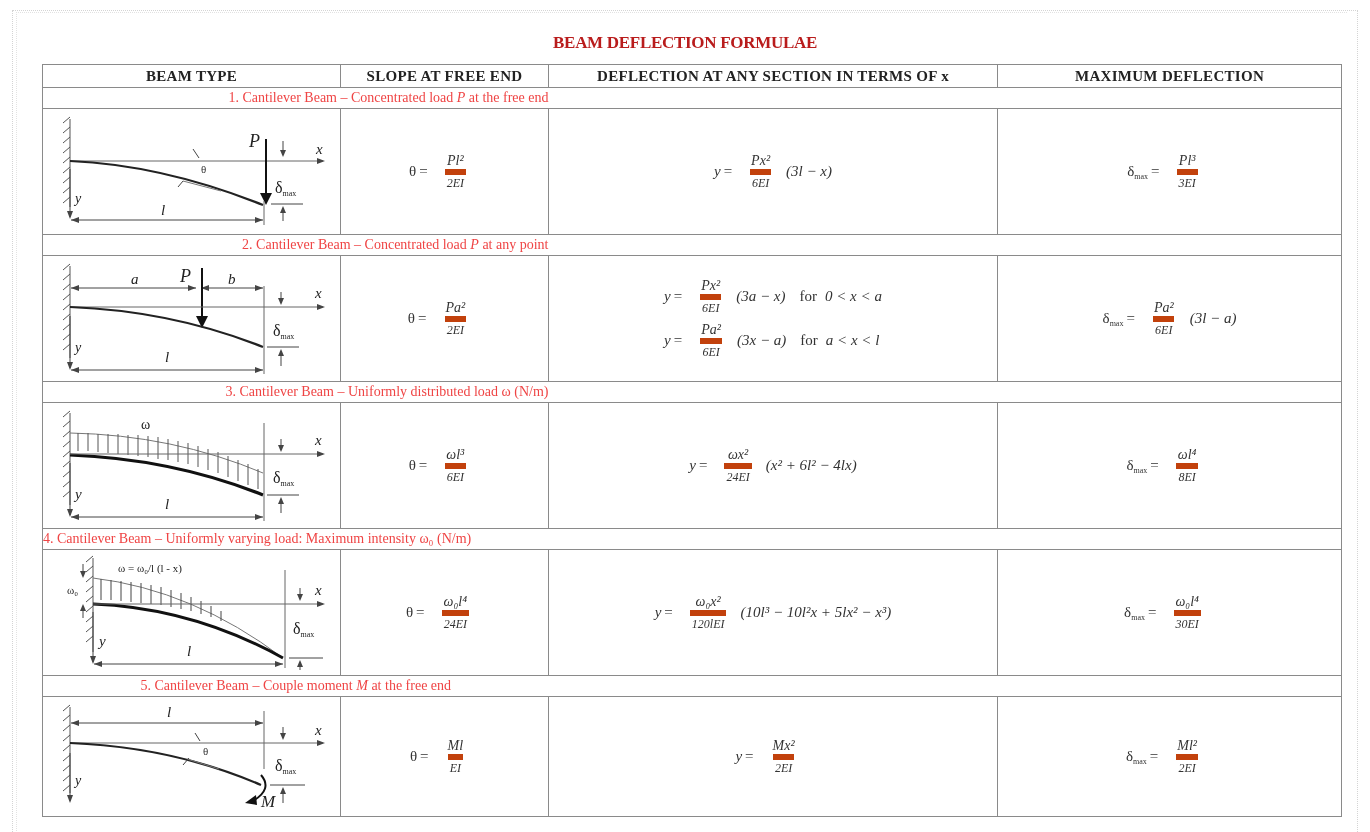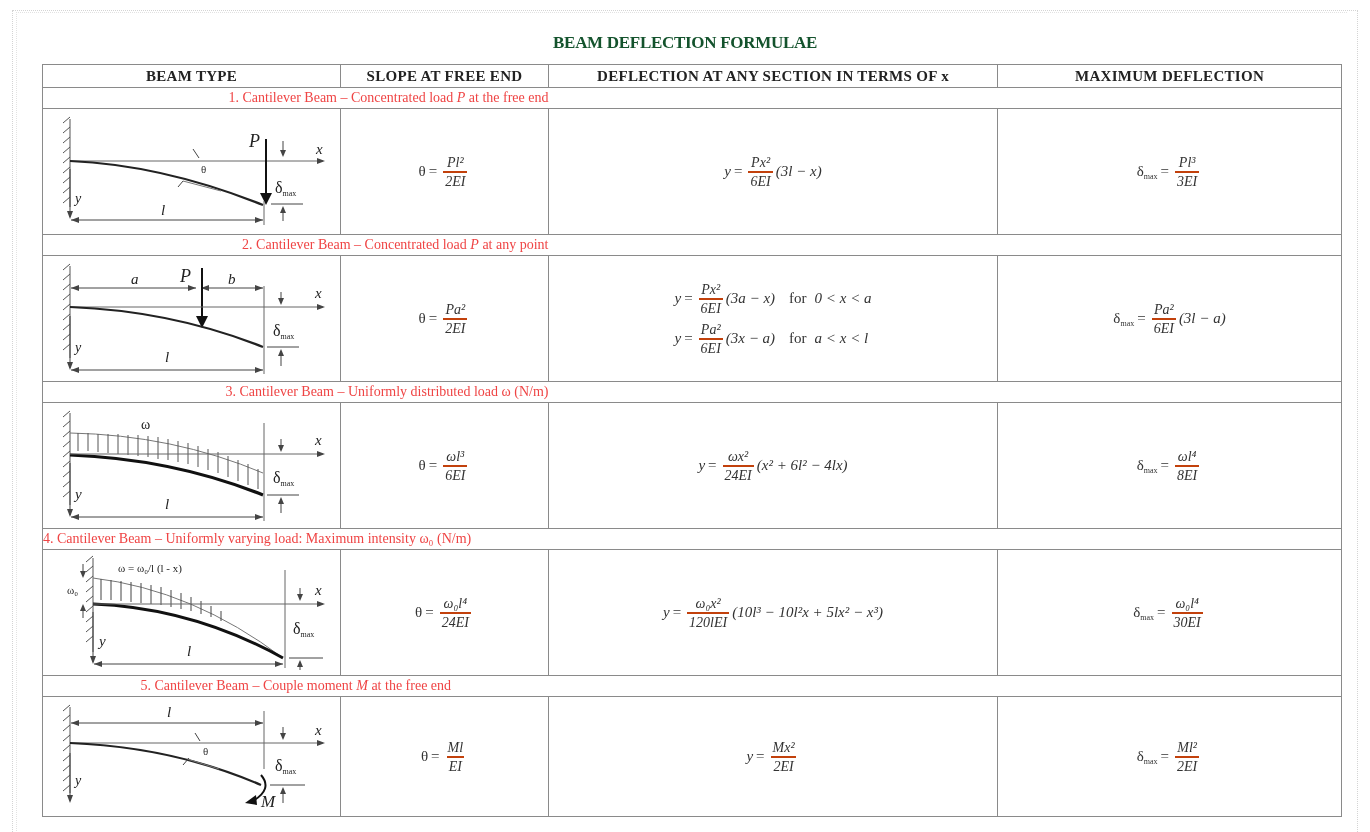--- a/index.html
+++ b/index.html
@@ -1,31 +1,31 @@
 <!DOCTYPE html>
 <html><head>
 <meta charset="utf-8">
 <style>
   html,body{margin:0;padding:0;background:#fff;}
   body{width:1370px;height:832px;position:relative;overflow:hidden;font-family:"Liberation Serif","DejaVu Serif",serif;color:#222;}
   .page-frame{position:absolute;left:12px;top:10px;width:1346px;height:840px;border:1px dotted #d4d4d4;box-sizing:border-box;}
   .page-frame-inner{position:absolute;left:16px;top:12px;width:1330px;height:830px;border-left:1px dotted #e2e2e2;border-top:1px dotted #e2e2e2;}
-  .doc-title{position:absolute;left:0;width:1370px;top:33px;text-align:center;font-size:17px;font-weight:bold;letter-spacing:-0.3px;color:#14532d;}
+  .doc-title{position:absolute;left:0;width:1370px;top:33px;text-align:center;font-size:17px;font-weight:bold;letter-spacing:-0.3px;color:#b91c1c;}
   table.formulae{position:absolute;left:42px;top:64px;width:1299px;border-collapse:collapse;table-layout:fixed;}
   table.formulae td, table.formulae th{border:1.5px solid #8a8a8a;padding:0;}
   th{font-size:15px;font-weight:bold;height:22px;letter-spacing:0.3px;color:#222;}
   td.section{height:20px;text-align:center;font-size:14px;color:#ef4444;}
   td.section i{font-style:italic;}
   td.cell{text-align:center;vertical-align:middle;}
   td.diagram{padding:0;vertical-align:top;}
   .fx{display:inline-flex;align-items:center;font-size:15px;font-style:italic;color:#333;white-space:nowrap;}
   .fx .up{font-style:normal;}
-  .frac{display:inline-flex;flex-direction:column;align-items:center;margin:0 3px;vertical-align:middle;}
+  .frac{display:inline-flex;flex-direction:column;align-items:center;margin:0 14px;vertical-align:middle;}
   .frac .num{padding:0 2px;line-height:17px;font-size:14px;}
-  .frac .den{padding:0 2px;line-height:17px;font-size:14px;border-top:2px solid #c2410c;}
+  .frac .den{padding:0 2px;line-height:17px;font-size:12px;border-top:6px solid #c2410c;}
   .eq{margin:0 3px;font-style:normal;}
   .cond{font-style:normal;margin-left:14px;margin-right:8px;}
   sub.s{font-size:8px;font-style:normal;vertical-align:-3px;}
   .multi{display:inline-flex;flex-direction:column;gap:4px;align-items:flex-start;}
   svg text{font-family:"Liberation Serif","DejaVu Serif",serif;}
 </style>
 </head>
 <body>
 
 <div class="page-frame"></div>

